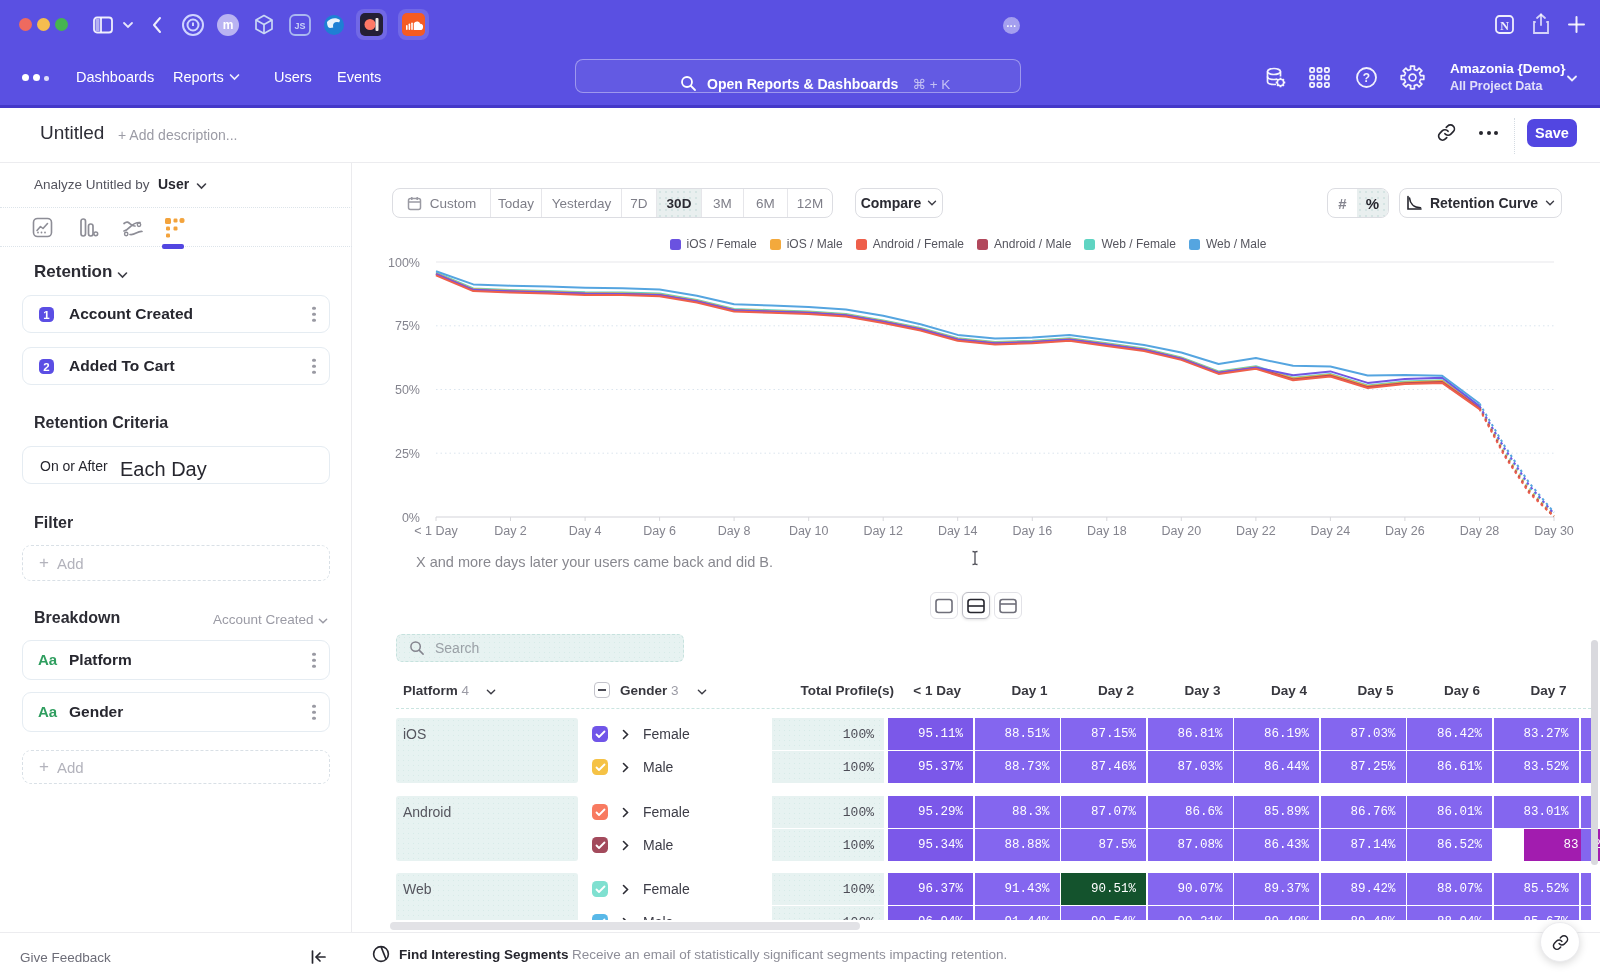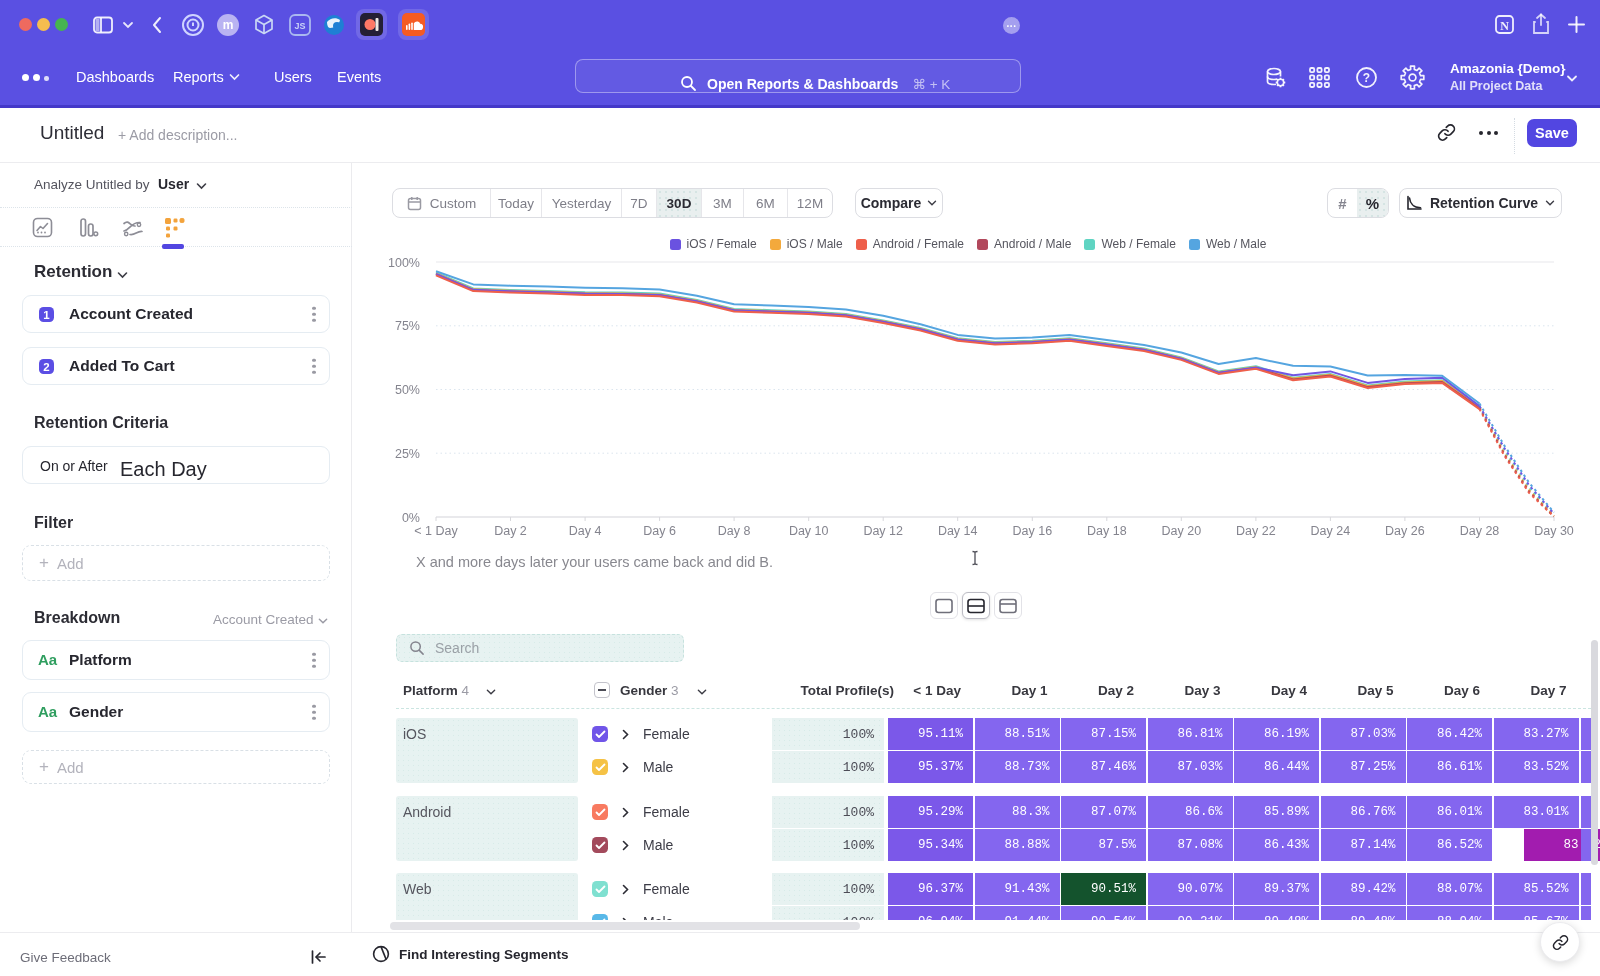--- a/index.html
+++ b/index.html
@@ -611,20 +611,21 @@
         <polyline points="10,4 6,8 10,12" stroke-linejoin="round"></polyline>
       </g>
     </svg>
 </div>
 <div id="bottombar">
   <svg class="abs" style="left:20px;top:12px;" width="18" height="18" viewBox="0 0 19 19">
       <circle cx="9.5" cy="9.5" r="7.8" fill="none" stroke="#26262e" stroke-width="1.7"></circle>
       <line x1="9.5" y1="1.7" x2="14.9" y2="15.2" stroke="#26262e" stroke-width="1.7"></line>
     </svg>
   <span class="abs" style="left:47px;top:14px;font-size:13.5px;font-weight:700;color:#26262e;">Find Interesting Segments</span>
+  <span class="abs" style="left:220px;top:14px;font-size:13.5px;color:#8e8e98;">Receive an email of statistically significant segments impacting retention.</span>
   <div class="abs" style="left:1188px;top:-11px;width:40px;height:40px;border-radius:50%;background:#fff;border:1px solid #ececef;box-shadow:0 2px 8px rgba(0,0,0,0.15);display:flex;align-items:center;justify-content:center;">
       <svg width="17" height="17" viewBox="0 0 24 24">
         <g fill="none" stroke="#26262e" stroke-width="2.1" stroke-linecap="round" stroke-linejoin="round">
           <path d="M10 13.5a5 5 0 0 0 7.5.5l3-3a5 5 0 0 0-7.1-7.1l-1.7 1.7"></path>
           <path d="M14 10.5a5 5 0 0 0-7.5-.5l-3 3a5 5 0 0 0 7.1 7.1l1.7-1.7"></path>
         </g>
       </svg>
     </div>
 </div>
 

